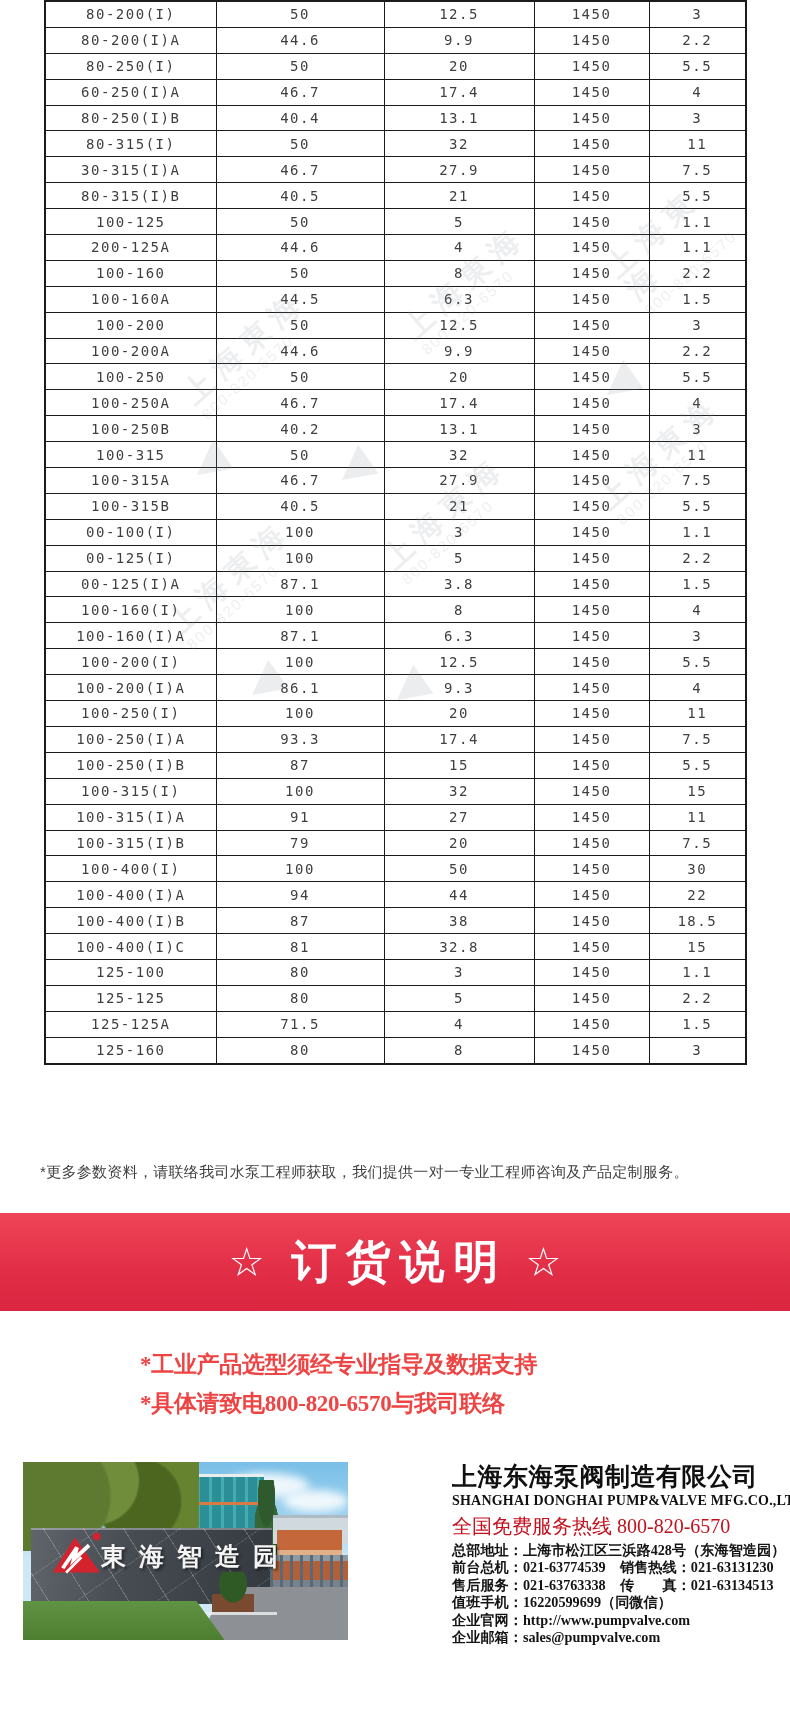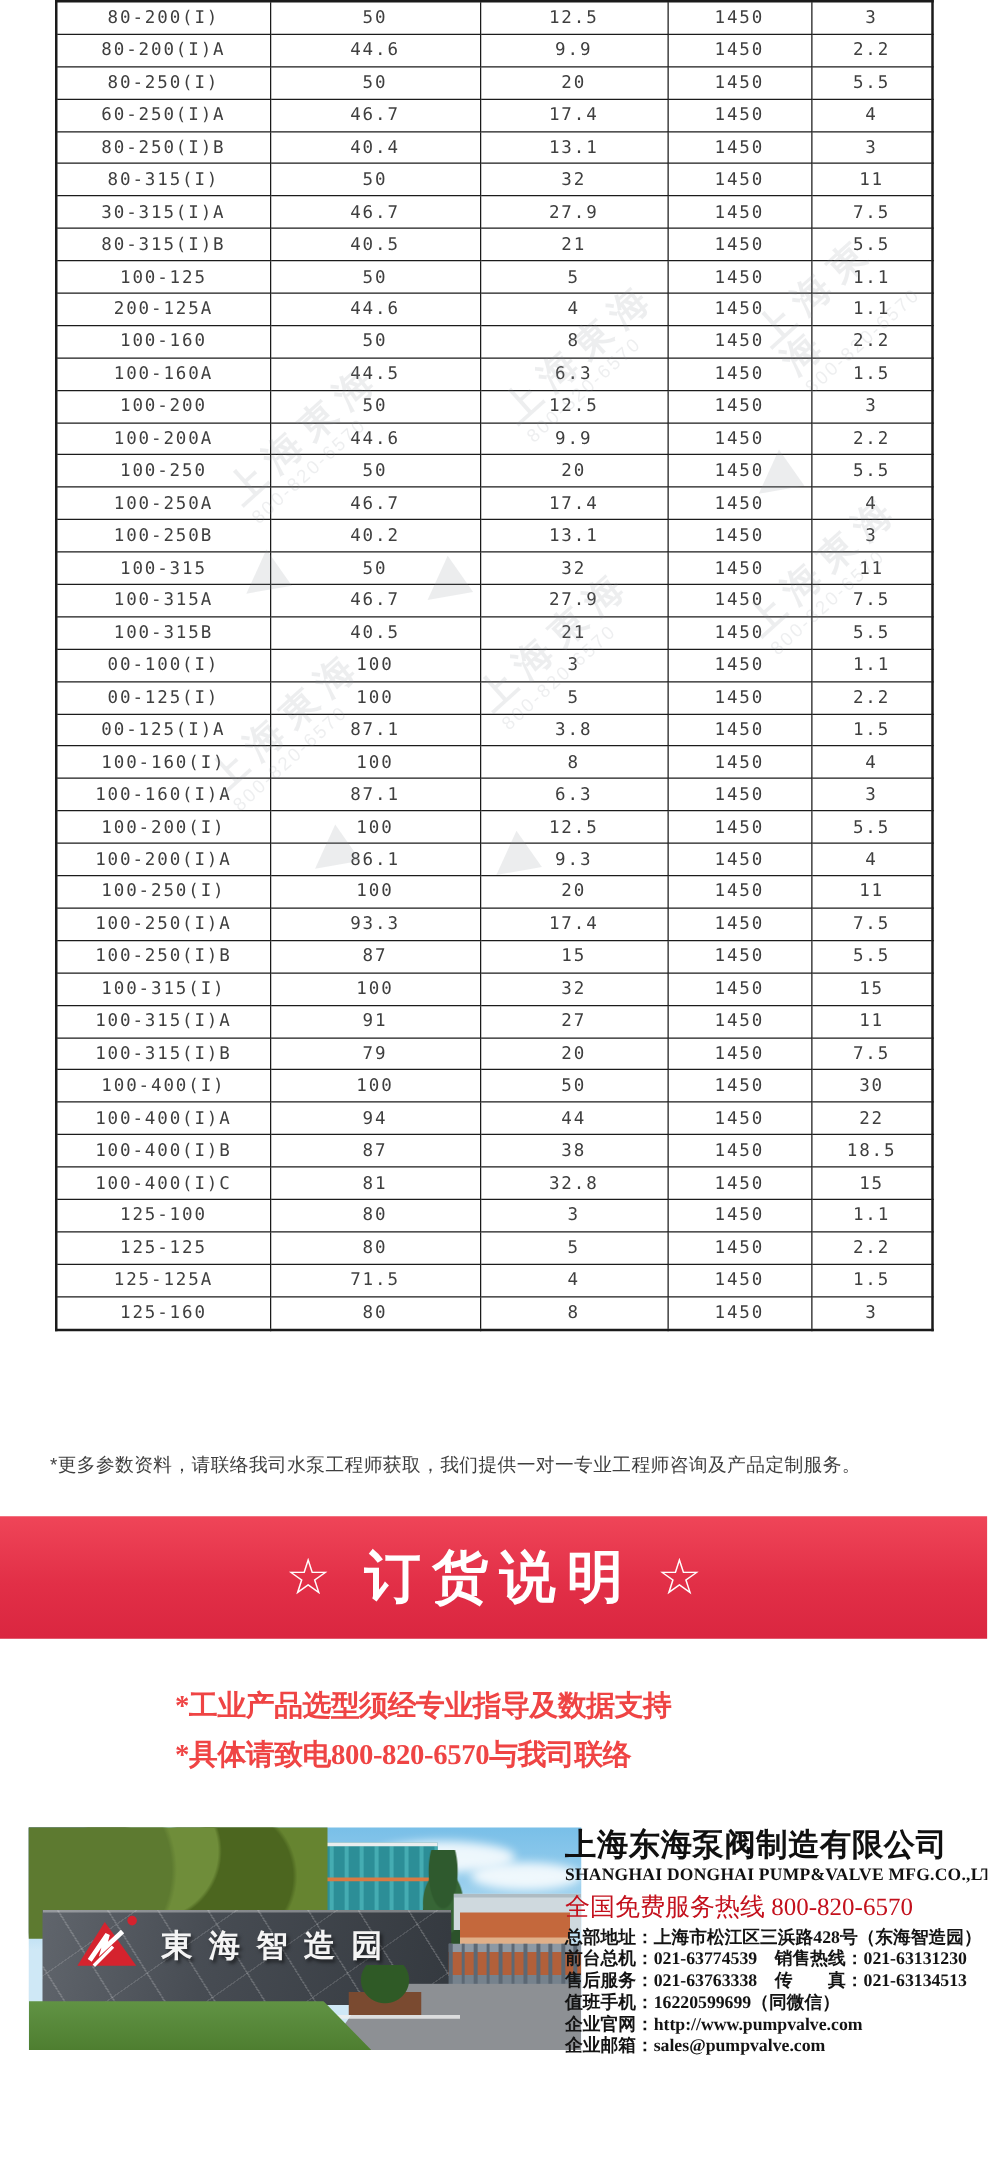--- a/index.html
+++ b/index.html
@@ -31,21 +31,21 @@
     background:linear-gradient(180deg,#ef4558 0%,#e22f47 55%,#da2640 100%);
     display:flex;align-items:center;justify-content:center;color:#ffffff;}
   .banner .star{font-size:40px;line-height:40px;margin:0 18px;font-weight:bold;}
   .banner .title{font-size:45px;font-weight:bold;letter-spacing:9px;text-indent:9px;line-height:50px;}
 
   
   .notices{position:absolute;left:140px;top:1345px;font-family:"Liberation Serif","DejaVu Serif",serif;
     font-weight:bold;font-size:23px;color:#ef4444;line-height:39px;letter-spacing:-.3px;white-space:nowrap;}
 
   
-  .photo{position:absolute;left:23px;top:1462px;width:442px;height:178px;overflow:hidden;
+  .photo{position:absolute;left:23px;top:1462px;width:325px;height:178px;overflow:hidden;
     background:linear-gradient(180deg,#79bfe8 0%,#a7d6f0 38%,#cfe8f6 55%);}
   .cloud{position:absolute;background:rgba(255,255,255,.85);border-radius:50%;filter:blur(4px);}
   .glass-bldg{position:absolute;left:47%;top:7%;width:27%;height:40%;
     background:repeating-linear-gradient(90deg,#2c8e97 0 9px,#45acb2 9px 12px),#2c8e97;
     border-top:3px solid #e9edee;box-shadow:inset 0 -4px 0 #23727c;}
   .glass-bldg:before{content:"";position:absolute;left:0;top:34%;width:100%;height:3px;background:#d97a43;}
   .trees{position:absolute;left:-4%;top:-6%;width:58%;height:56%;
     background:radial-gradient(circle at 20% 45%,#5d7a30 0 38%,transparent 40%),
       radial-gradient(circle at 45% 30%,#6f8d3a 0 34%,transparent 36%),
       radial-gradient(circle at 68% 50%,#4c661f 0 30%,transparent 32%),

